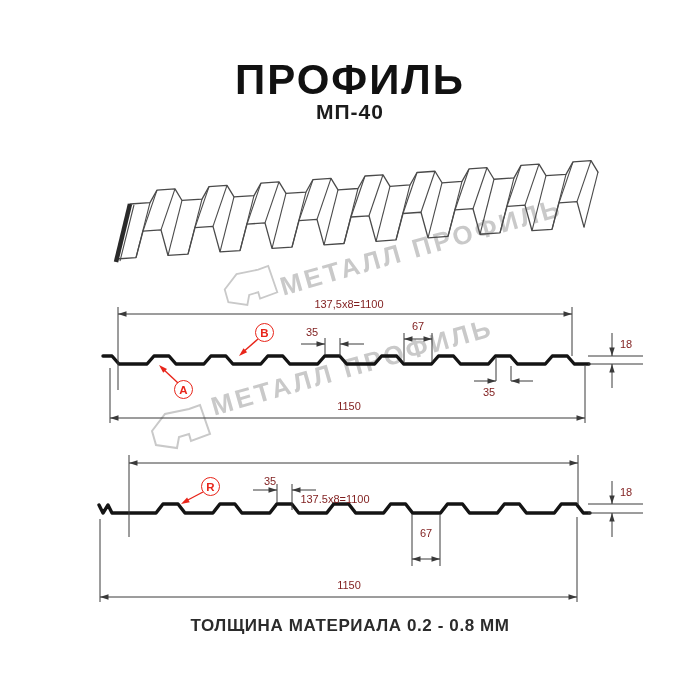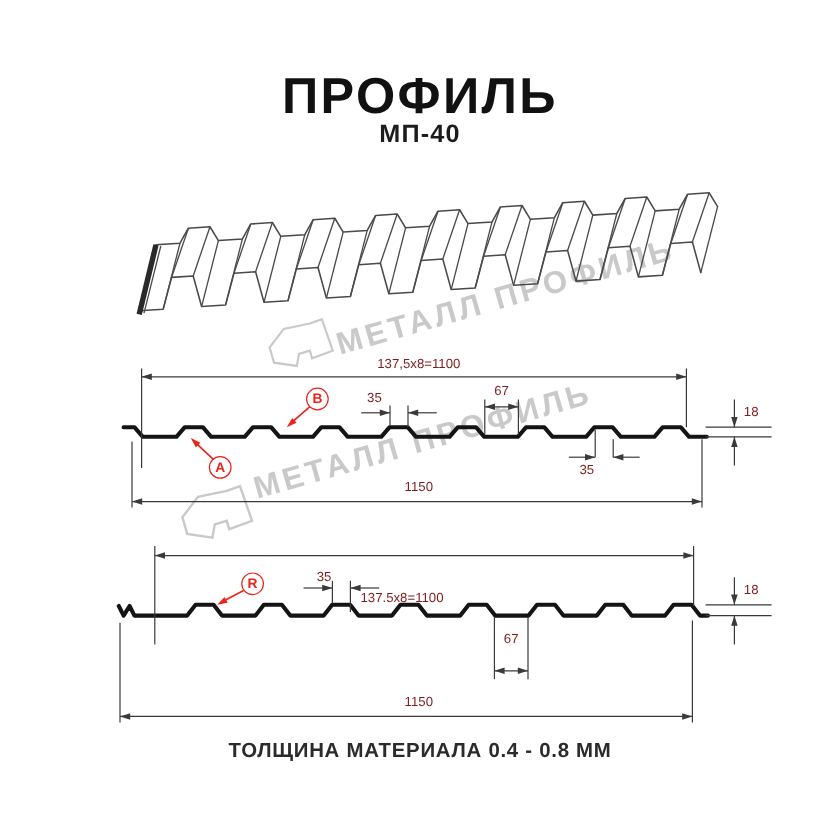--- a/index.html
+++ b/index.html
@@ -30,21 +30,21 @@
 </svg>
 <div class="wm-text" style="left:281px;top:272px;transform:rotate(-16deg);">МЕТАЛЛ ПРОФИЛЬ</div>
 
 <svg class="wm-logo" style="left:148px;top:401px" width="66" height="50" viewBox="0 0 64 50">
   <polygon points="3,30 16,13 40,8 51,4 61,33 42,40 40,33 30,36 28,47 7,44" fill="none" stroke="#c9c9c9" stroke-width="2"></polygon>
 </svg>
 <div class="wm-text" style="left:212px;top:392px;transform:rotate(-16deg);">МЕТАЛЛ ПРОФИЛЬ</div>
 
 <div class="abs title">ПРОФИЛЬ</div>
 <div class="abs subtitle">МП-40</div>
-<div class="abs footer-note">ТОЛЩИНА МАТЕРИАЛА 0.4 - 0.8 ММ</div>
+<div class="abs footer-note">ТОЛЩИНА МАТЕРИАЛА 0.2 - 0.8 ММ</div>
 
 <svg id="diagram" width="700" height="700">
     <line x1="116" y1="259" x2="130" y2="204" stroke="#4a4a4a" stroke-width="1.1"></line>
     <line x1="136" y1="257.64" x2="150" y2="202.64" stroke="#4a4a4a" stroke-width="1.1"></line>
     <line x1="143" y1="231.164" x2="157" y2="190.164" stroke="#4a4a4a" stroke-width="1.1"></line>
     <line x1="161" y1="229.94" x2="175" y2="188.94" stroke="#4a4a4a" stroke-width="1.1"></line>
     <line x1="168" y1="255.464" x2="182" y2="200.464" stroke="#4a4a4a" stroke-width="1.1"></line>
     <line x1="188" y1="254.10399999999998" x2="202" y2="199.10399999999998" stroke="#4a4a4a" stroke-width="1.1"></line>
     <line x1="195" y1="227.628" x2="209" y2="186.628" stroke="#4a4a4a" stroke-width="1.1"></line>
     <line x1="213" y1="226.404" x2="227" y2="185.404" stroke="#4a4a4a" stroke-width="1.1"></line>

